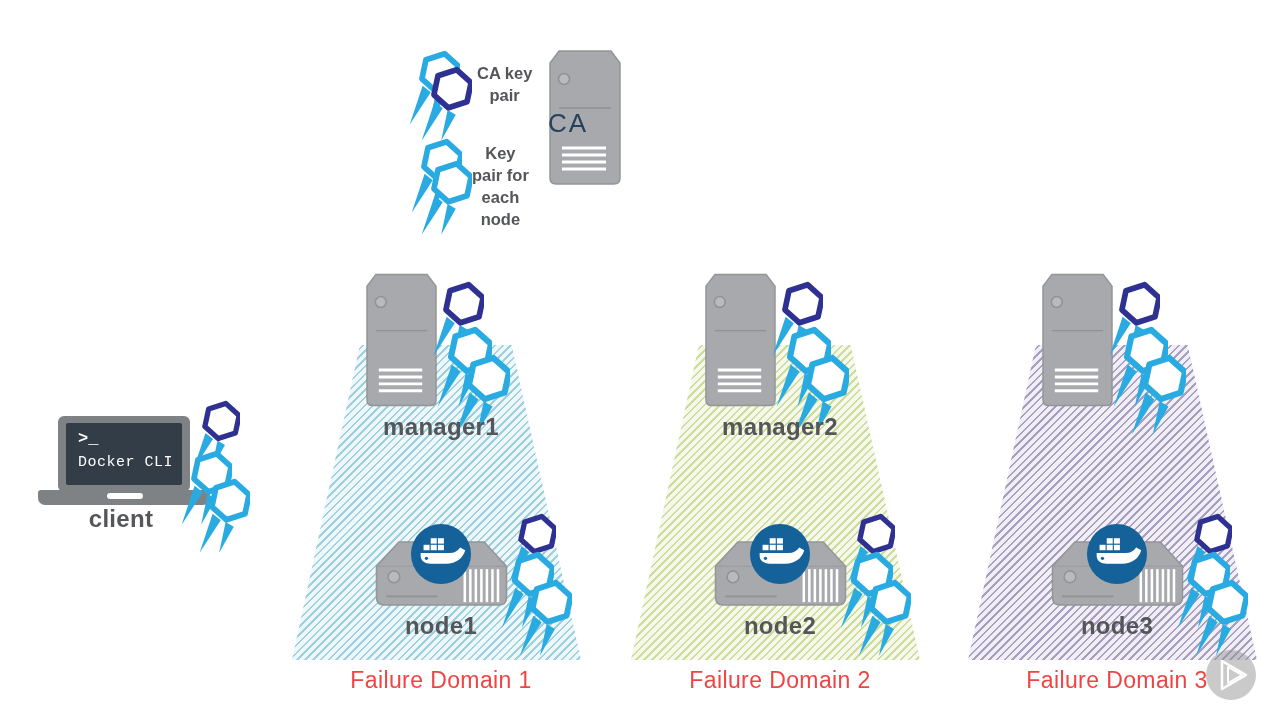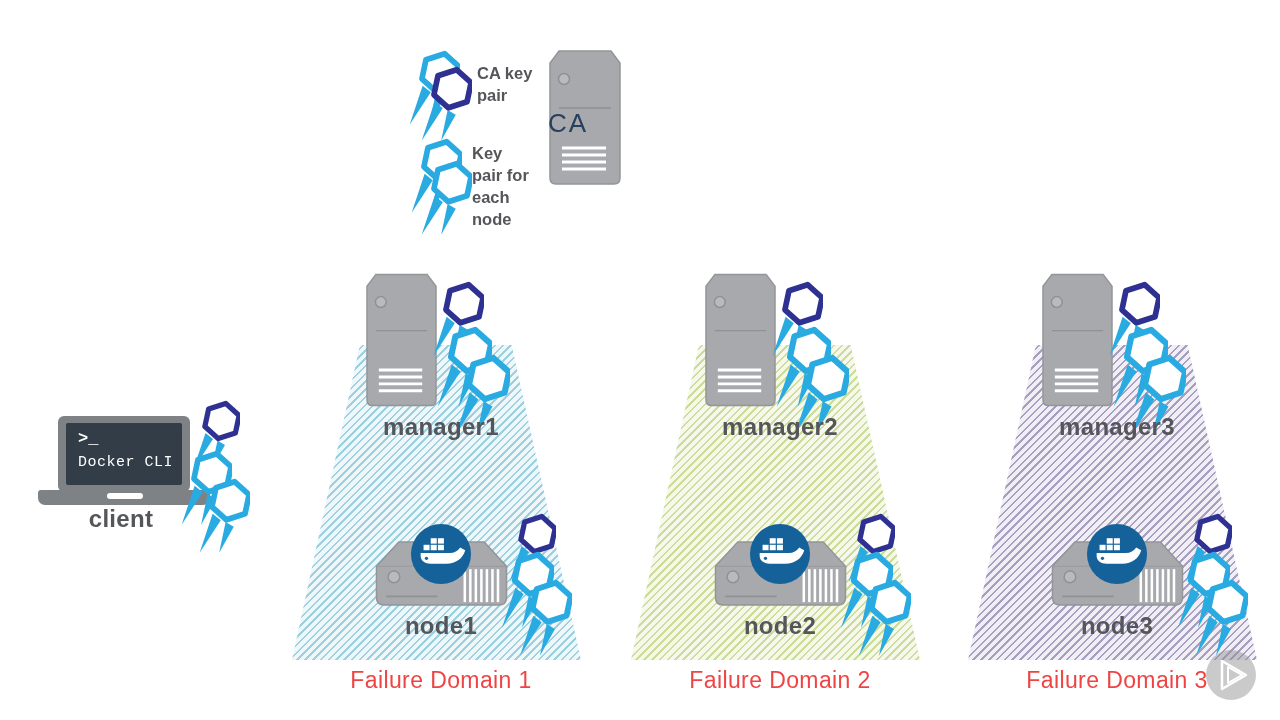--- a/index.html
+++ b/index.html
@@ -12,21 +12,21 @@
   .nodebox{position:absolute;z-index:2;}
   .whale{position:absolute;z-index:3;color:#15629b;}
   .key{position:absolute;z-index:4;}
   .key-blue{color:#29abe2;}
   .key-indigo{color:#2e3192;}
   .srv-label{position:absolute;z-index:5;text-align:center;
              font-weight:700;font-size:24px;color:#55565a;letter-spacing:0.3px;}
   .domain-label{position:absolute;z-index:5;text-align:center;
                 font-weight:400;font-size:23px;color:#ef4444;letter-spacing:0.4px;}
   .legend-text{position:absolute;z-index:5;font-weight:700;font-size:16.5px;
-               line-height:22px;color:#55565a;white-space:pre-line;}
+               line-height:22px;color:#55565a;white-space:pre-line;text-align:center;}
   .ca-text{position:absolute;z-index:5;text-align:left;font-weight:400;
            font-size:26px;color:#27405f;letter-spacing:2px;}
   .laptop-frame{position:absolute;left:58px;top:416px;width:132px;height:76px;
                 background:#7f8285;border-radius:6px;z-index:2;}
   .laptop-screen{position:absolute;left:8px;top:7px;width:116px;height:62px;
                  background:#333d47;border-radius:2px;}
   .term-prompt{position:absolute;left:12px;top:6px;color:#fff;font-weight:700;
                font-size:17px;font-family:"Liberation Mono",monospace;}
   .term-text{position:absolute;left:12px;top:31px;color:#fff;font-size:15px;
              font-family:"Liberation Mono",monospace;letter-spacing:0.5px;}
@@ -205,21 +205,20 @@
       </svg>
     <svg class="key key-indigo" style="left:152px;top:281px;width:52px;height:78px">
         <use href="#sym-key"></use>
       </svg>
     <svg class="key key-blue" style="left:156px;top:326px;width:56px;height:84px">
         <use href="#sym-key"></use>
       </svg>
     <svg class="key key-blue" style="left:174px;top:354px;width:56px;height:84px">
         <use href="#sym-key"></use>
       </svg>
-    <div class="srv-label" style="left:60px;top:413px;width:202px">manager3</div>
     <svg class="nodebox" style="left:95px;top:541px;width:133px;height:66px">
         <use href="#sym-node"></use>
       </svg>
     <svg class="whale" style="left:130px;top:523px;width:62px;height:62px">
         <use href="#sym-whale"></use>
       </svg>
     <svg class="key key-indigo" style="left:228px;top:513px;width:48px;height:72px">
         <use href="#sym-key"></use>
       </svg>
     <svg class="key key-blue" style="left:220px;top:551px;width:54px;height:80px">

